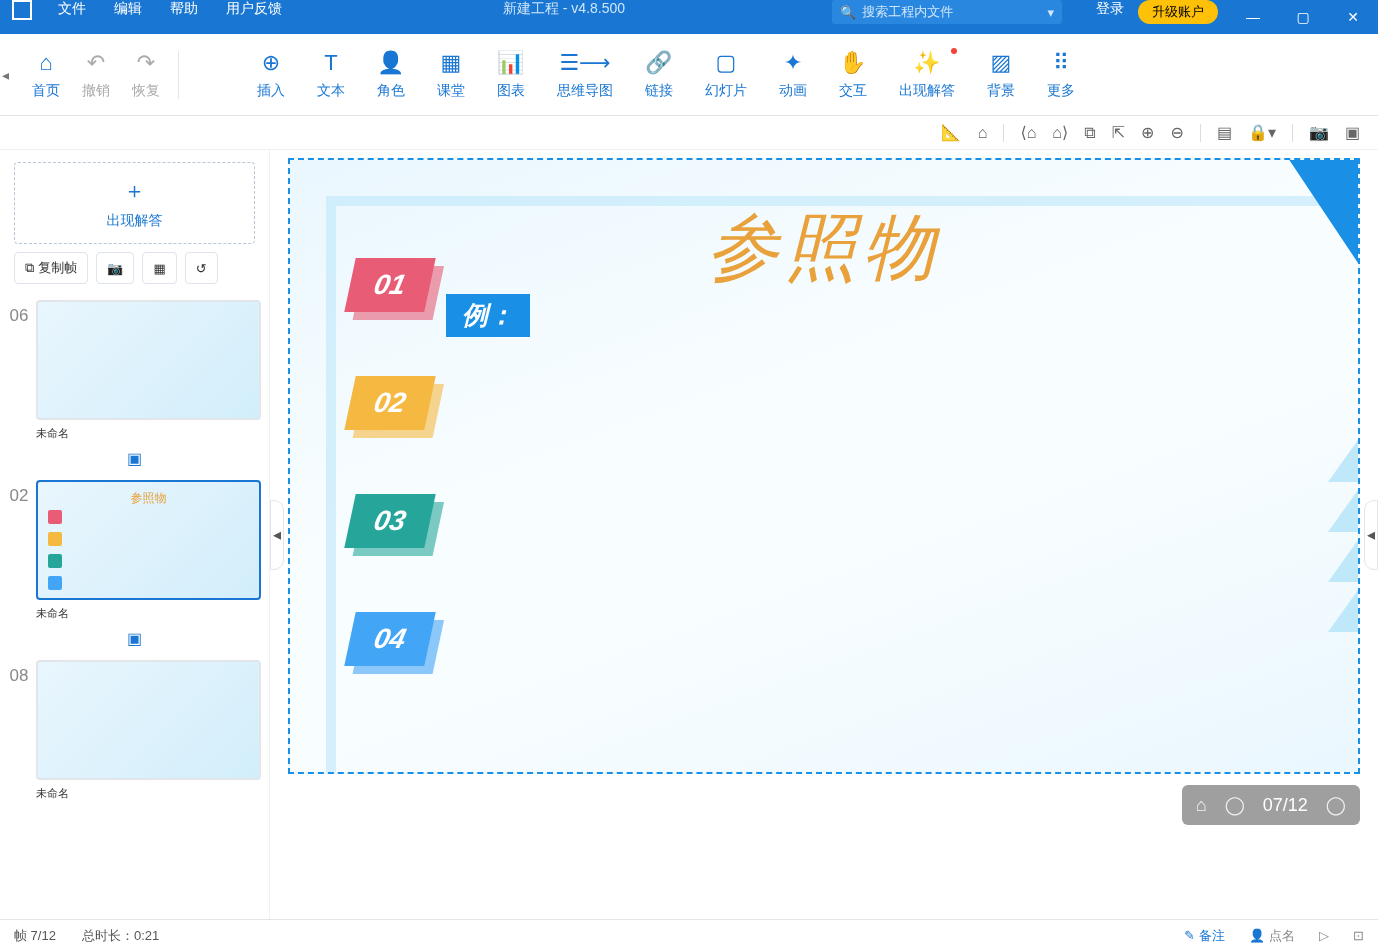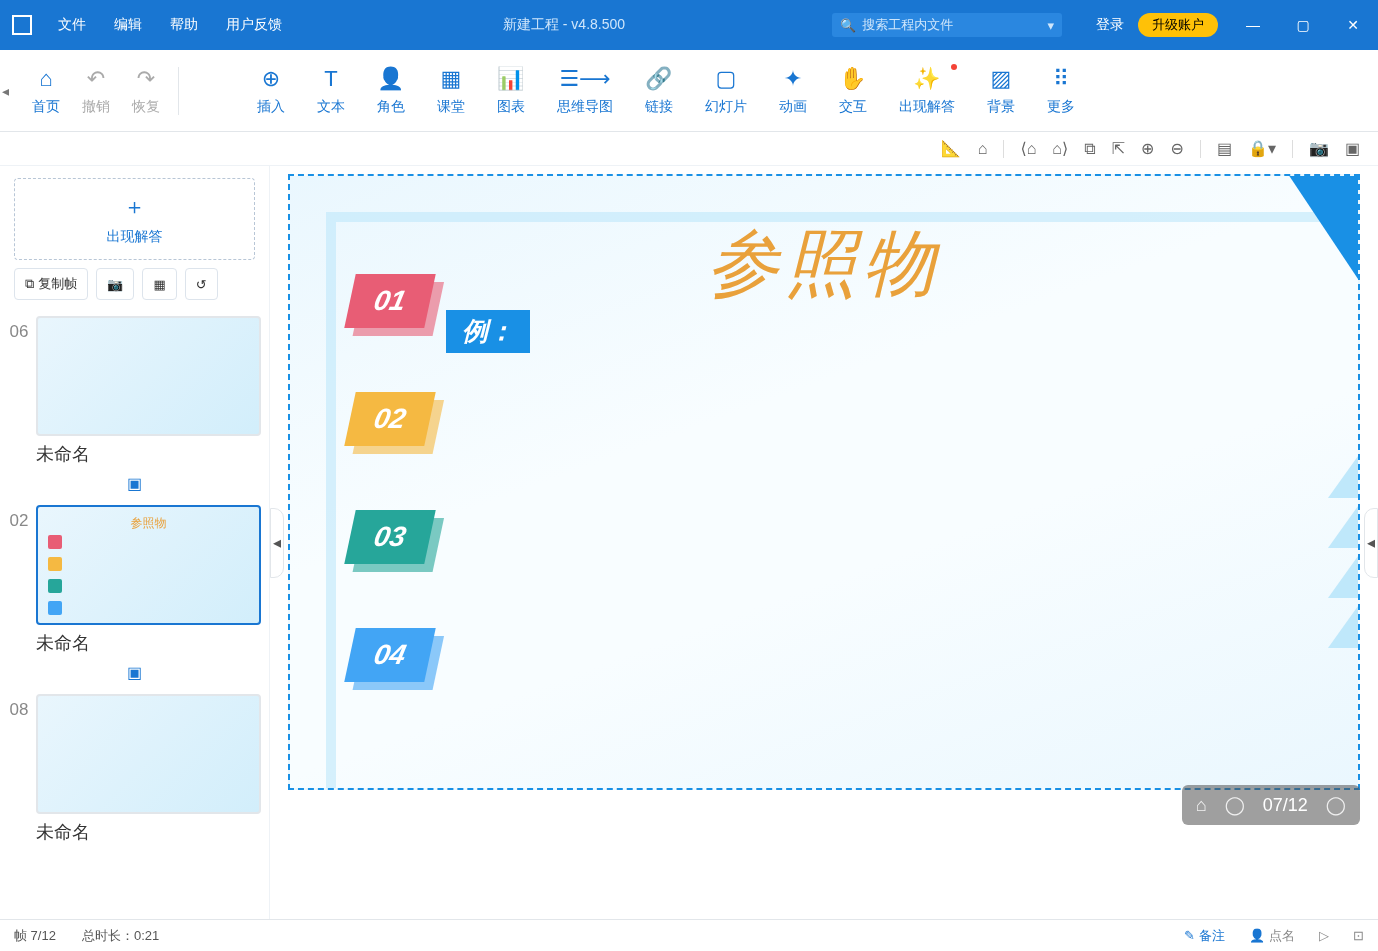--- a/index.html
+++ b/index.html
@@ -1,19 +1,19 @@
 <!DOCTYPE html>
 <html><head>
 <meta charset="utf-8">
 <style>
 * { margin: 0; padding: 0; box-sizing: border-box; font-family: "Microsoft YaHei", sans-serif; }
 body { width: 1378px; height: 951px; background: #fff; overflow: hidden; display: flex; flex-direction: column; }
 
 
-.titlebar { height: 50px; background: #1976d2; display: flex; align-items: center; color: #fff; font-size: 14px; }
+.titlebar { height: 34px; background: #1976d2; display: flex; align-items: flex-start; color: #fff; font-size: 14px; }
 .titlebar .logo { width: 20px; height: 20px; margin: 0 12px; border: 2px solid #fff; position: relative; }
 .titlebar .menu-item { padding: 0 14px; cursor: pointer; }
 .titlebar .title-center { flex: 1; text-align: center; color: #cfe6fb; }
 .titlebar .search-box { background: #2a87e0; height: 24px; width: 230px; display: flex; align-items: center; padding: 0 8px; border-radius: 3px; color: #cfe6fb; font-size: 13px; margin-right: 20px; }
 .titlebar .search-box .sicon { margin-right: 6px; }
 .titlebar .search-box .chev { margin-left: auto; }
 .titlebar .login { padding: 0 14px; cursor: pointer; }
 .titlebar .upgrade { background: #ffc107; color: #000; border-radius: 14px; padding: 3px 14px; font-size: 13px; margin-right: 10px; cursor: pointer; }
 .titlebar .win-btn { width: 50px; height: 34px; display: flex; align-items: center; justify-content: center; cursor: pointer; }
 
@@ -43,21 +43,21 @@
 .small-btn-row { display: flex; gap: 8px; margin: 0 14px 10px; }
 .small-btn { border: 1px solid #dde4ec; border-radius: 4px; padding: 6px 10px; font-size: 13px; color: #333; cursor: pointer; display: flex; align-items: center; gap: 4px; }
 .small-btn.icon-only { padding: 6px 10px; }
 
 .thumbs { flex: 1; overflow-y: auto; padding-bottom: 12px; }
 .thumb-row { display: flex; align-items: flex-start; padding: 6px 8px 2px; gap: 6px; }
 .thumb-row .num { width: 22px; font-size: 17px; color: #888; padding-top: 6px; text-align: center; }
 .thumb { flex: 1; }
 .thumb .timg { height: 120px; border: 2px solid #e2e6ea; border-radius: 4px; background: linear-gradient(135deg, #e9f6fd, #d2eefb); position: relative; overflow: hidden; }
 .thumb.selected .timg { border-color: #1976d2; }
-.thumb .tname { font-size: 18px; color: #333; margin-top: 6px; }
+.thumb .tname { font-size: 11px; color: #333; margin-top: 6px; }
 .transition-icon { text-align: center; color: #1976d2; font-size: 16px; margin: 6px 0; }
 
 
 .t07-title { position: absolute; top: 8px; left: 50%; transform: translateX(-50%); font-size: 12px; color: #e9a13b; font-family: cursive; }
 .t07-badges { position: absolute; left: 10px; top: 28px; display: flex; flex-direction: column; gap: 8px; }
 .t07-badges span { width: 14px; height: 14px; border-radius: 2px; }
 
 
 .canvas-wrap { flex: 1; position: relative; background: #fff; overflow: hidden; }
 .collapse-handle { position: absolute; left: 0; top: 50%; transform: translateY(-50%); width: 14px; height: 70px; background: #fff; border: 1px solid #e2e6ea; border-radius: 0 10px 10px 0; display: flex; align-items: center; justify-content: center; color: #555; cursor: pointer; z-index: 50; }

